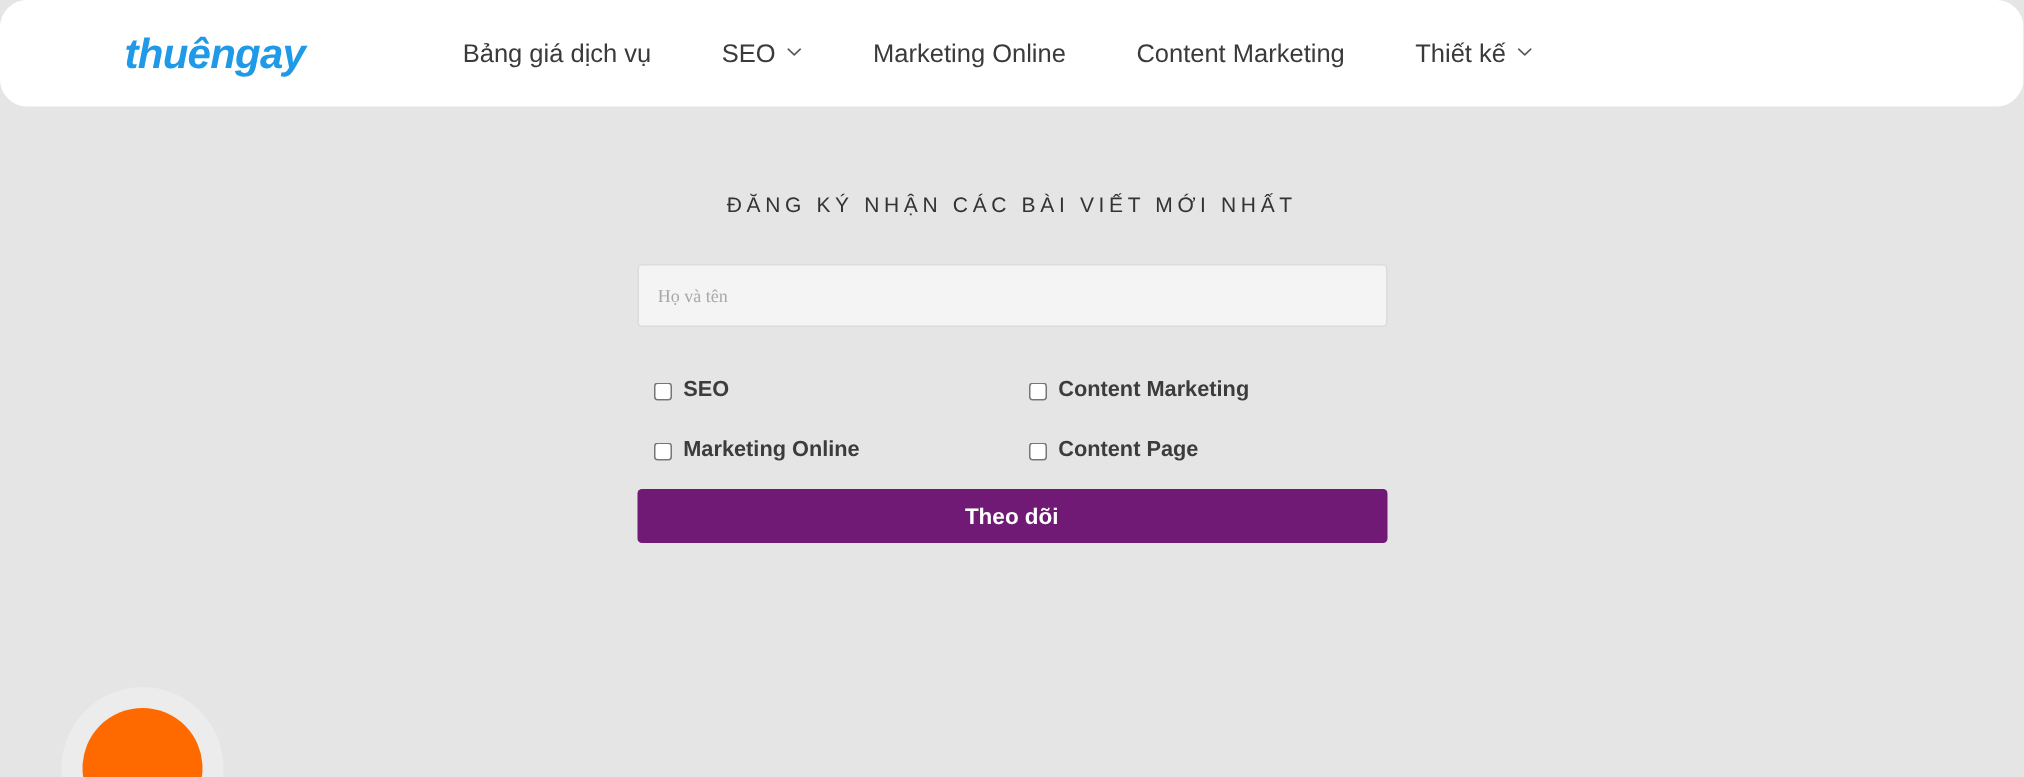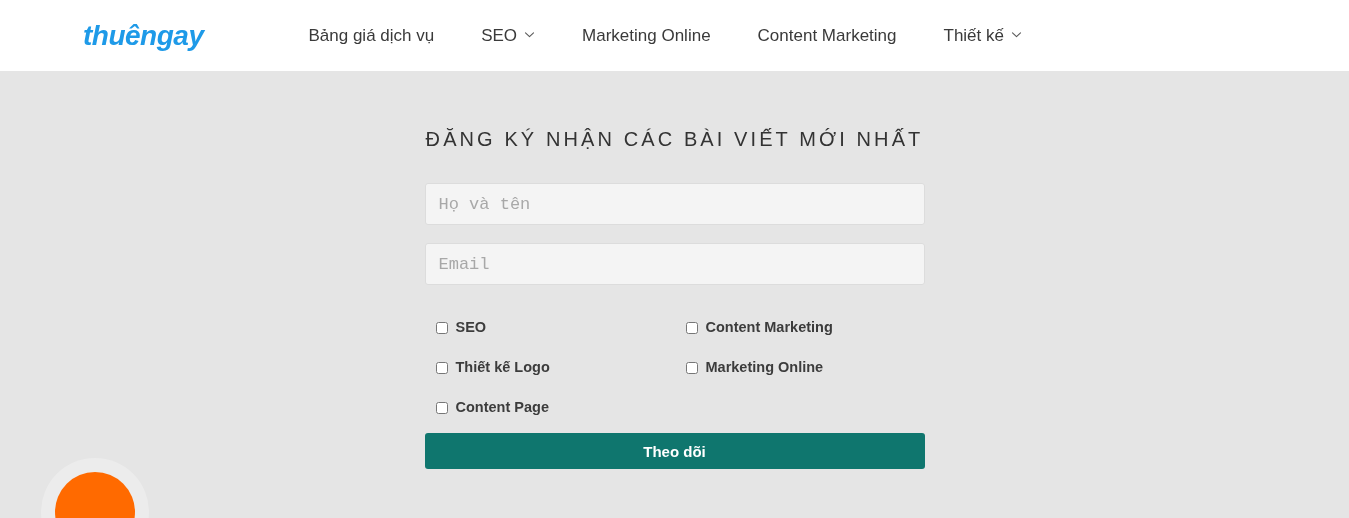--- a/index.html
+++ b/index.html
@@ -18,20 +18,21 @@
 
   
   .header {
     width: 100%;
     height: 71px;
     background: #ffffff;
     display: flex;
     align-items: center;
     position: relative;
     z-index: 5;
+    border-radius: 18px;
   }
 
   .logo {
     margin-left: 83px;
     font-size: 28px;
     font-weight: bold;
     font-style: italic;
     color: #1e9ae8;
     letter-spacing: -0.5px;
     line-height: 1;
@@ -77,37 +78,37 @@
   }
 
   .form-wrap {
     width: 500px;
     margin: 0 auto;
     padding-top: 57px;
   }
 
   .section-title {
     text-align: center;
-    font-size: 20px;
+    font-size: 14px;
     color: #333333;
     letter-spacing: 3.1px;
     margin-bottom: 32px;
     white-space: nowrap;
     font-weight: normal;
   }
 
   .field {
     width: 500px;
     height: 42px;
     background: #f4f4f4;
     border: 1px solid #dcdcdc;
     border-radius: 3px;
     padding: 0 13px;
-    font-size: 17px;
-    font-family: Liberation Mono, monospace;
+    font-size: 12px;
+    font-family: Liberation Serif, serif;
     color: #555;
     display: block;
     outline: none;
   }
   .field::placeholder { color: #a8a8a8; }
   .field + .field { margin-top: 18px; }
 
   .checks {
     margin-top: 22px;
     display: grid;
@@ -138,21 +139,21 @@
     font-size: 14.5px;
     font-weight: bold;
     color: #3c3c3c;
     white-space: nowrap;
   }
 
   .submit {
     width: 500px;
     height: 36px;
     margin-top: 6px;
-    background: #0f766e;
+    background: #701a75;
     border: none;
     border-radius: 3px;
     color: #ffffff;
     font-size: 15px;
     font-weight: bold;
     font-family: "Liberation Sans", sans-serif;
     cursor: pointer;
     display: block;
   }
 
@@ -213,38 +214,33 @@
 </div>
 
 <div class="main">
 
   <div class="form-wrap">
 
     <div class="section-title">ĐĂNG KÝ NHẬN CÁC BÀI VIẾT MỚI NHẤT</div>
 
     <input class="field" type="text" placeholder="Họ và tên" style="">
 
-    <input class="field" type="text" placeholder="Email" style="">
 
     <div class="checks">
 
       <label class="check">
         <input type="checkbox" style="">
         <span class="check-label">SEO</span>
       </label>
 
       <label class="check">
         <input type="checkbox" style="">
         <span class="check-label">Content Marketing</span>
       </label>
 
-      <label class="check">
-        <input type="checkbox" style="">
-        <span class="check-label">Thiết kế Logo</span>
-      </label>
 
       <label class="check">
         <input type="checkbox" style="">
         <span class="check-label">Marketing Online</span>
       </label>
 
       <label class="check">
         <input type="checkbox" style="">
         <span class="check-label">Content Page</span>
       </label>

